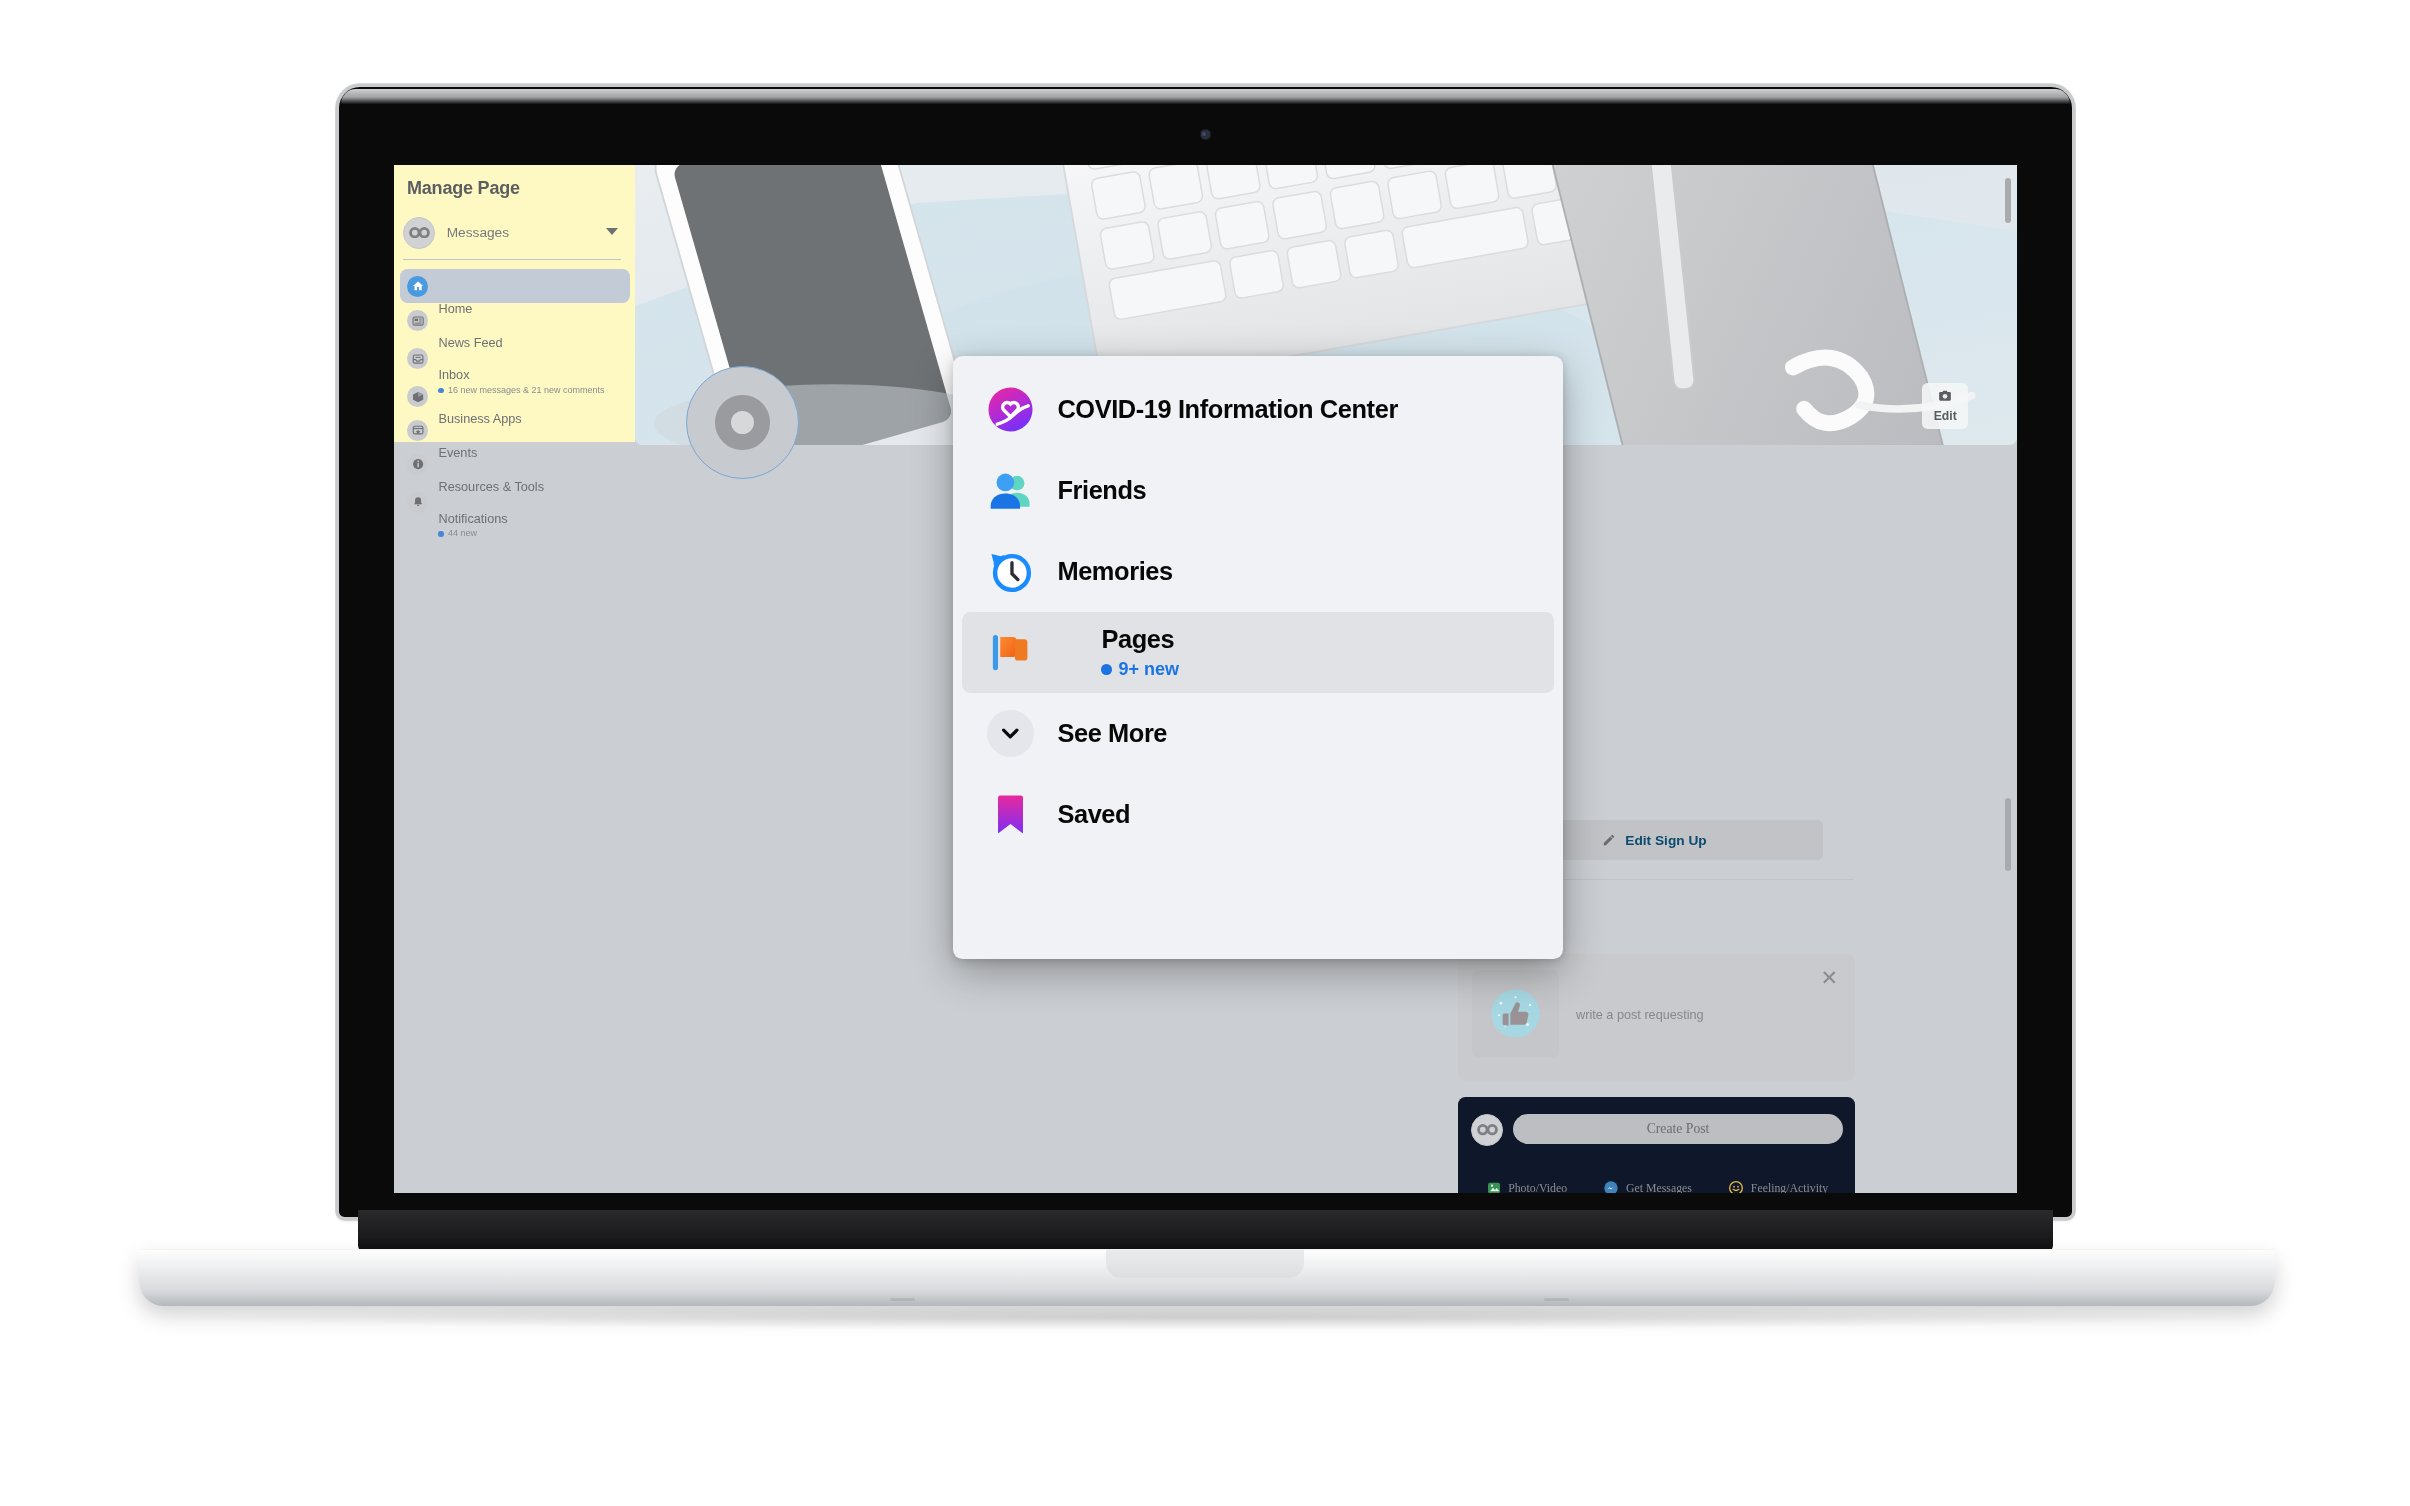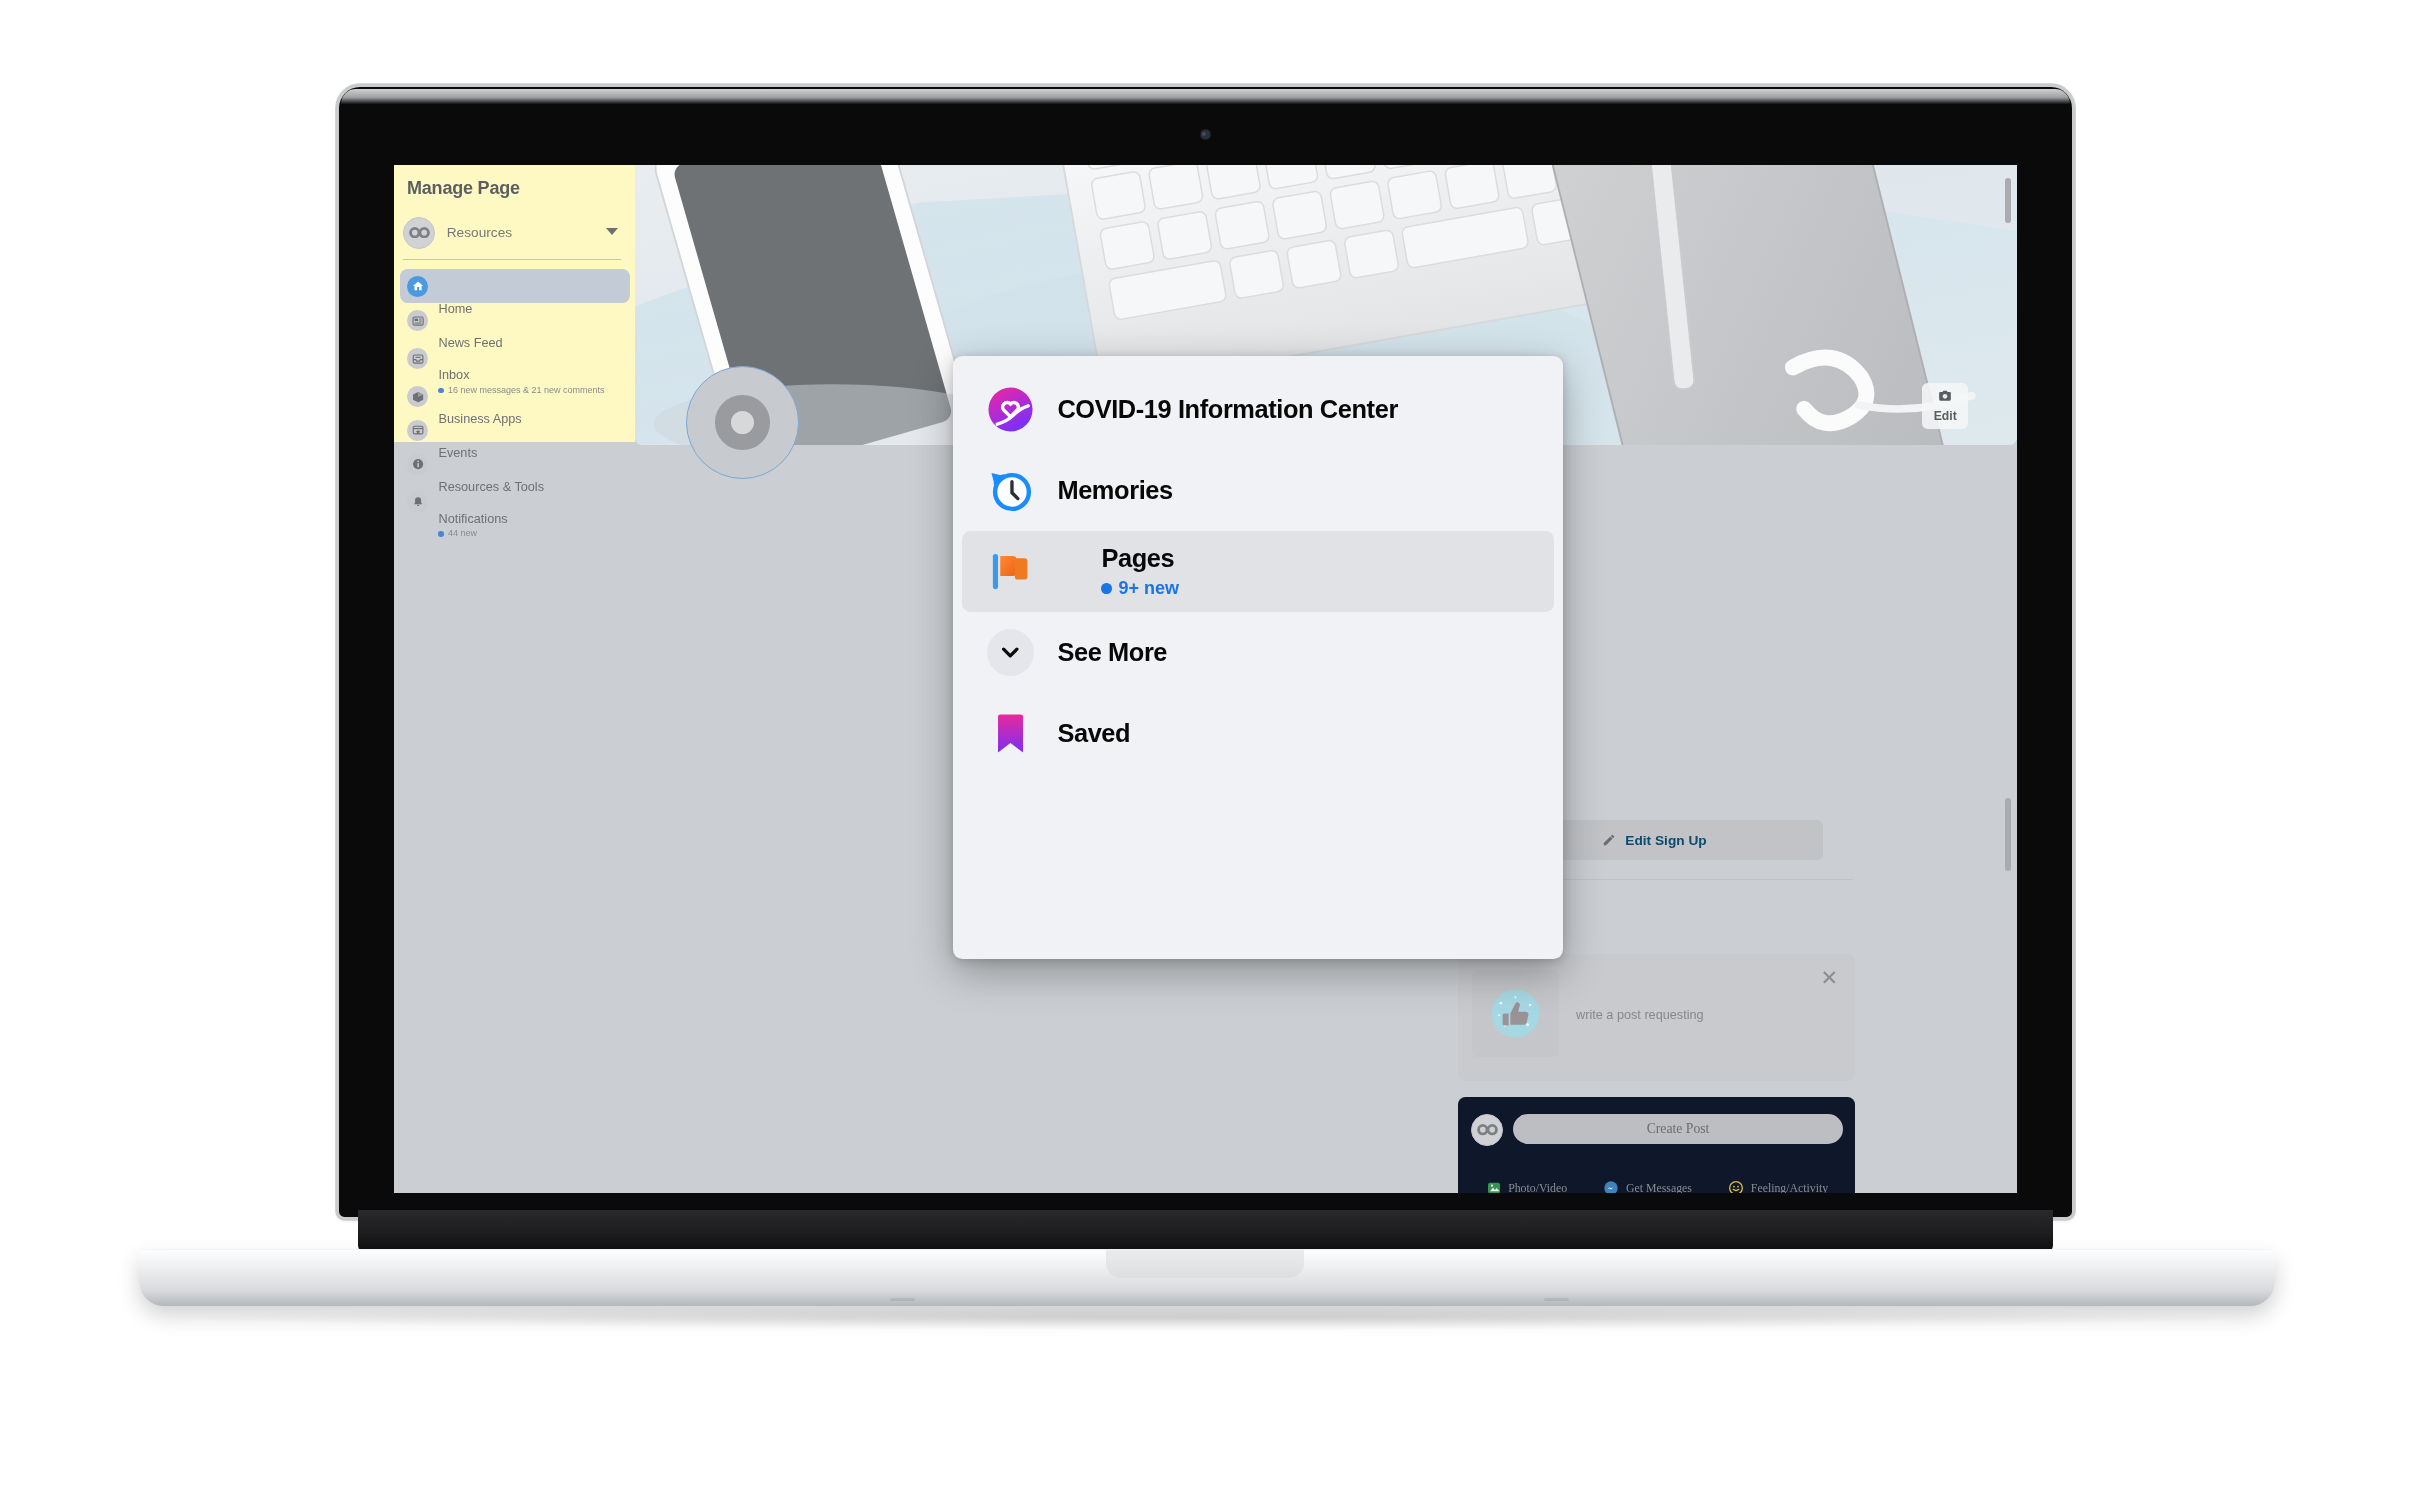--- a/index.html
+++ b/index.html
@@ -442,21 +442,21 @@
       <div class="sidebar">
         <div class="sb-title">Manage Page</div>
 
         <div class="sb-page">
           <div class="sb-avatar">
             <svg width="21" height="11.3" viewBox="0 0 44 24">
               <circle cx="12" cy="12" r="9" fill="none" stroke="#7e8083" stroke-width="6"></circle>
               <circle cx="32" cy="12" r="9" fill="none" stroke="#7e8083" stroke-width="6"></circle>
             </svg>
           </div>
-          <div class="sb-pagename">Resources</div>
+          <div class="sb-pagename">Messages</div>
           <div class="sb-caret"></div>
         </div>
 
         <div class="sb-divider"></div>
 
         <div class="sb-list">
 
           <div class="sb-item active">
             <div class="sb-ico home">
               <svg width="12.2" height="12.2" viewBox="0 0 24 24">
@@ -643,20 +643,33 @@
               <circle cx="32" cy="32" r="30" fill="url(#gcov)"></circle>
               <path fill="none" stroke="#ffffff" stroke-width="4.6" stroke-linecap="round" d="M32 42 L23.5 33.5 a6.2 6.2 0 1 1 8.5 -9 a6.2 6.2 0 1 1 8.5 9 Z"></path>
               <path fill="none" stroke="#ffffff" stroke-width="4.6" stroke-linecap="round" d="M14 52 q 14 -4 24 -14 q 8 -8 18 -11"></path>
             </svg>
           </div>
           <div class="mi-txt">
             <div class="mi-label">COVID-19 Information Center</div>
           </div>
         </div>
 
+        <div class="mi">
+          <div class="mi-ico">
+            <svg width="47" height="47" viewBox="0 0 64 64">
+              <circle cx="41" cy="22" r="10" fill="#5fd6c4"></circle>
+              <path fill="#5fd6c4" d="M41 35 c 11 0 17 7 17 15 v4 H24 v-4 c0 -8 6 -15 17 -15 Z"></path>
+              <circle cx="25" cy="21" r="12" fill="#3ea0f5"></circle>
+              <path fill="#1b74e4" d="M25 36 c 13 0 20 8 20 17 v4 H5 v-4 c0 -9 7 -17 20 -17 Z"></path>
+            </svg>
+          </div>
+          <div class="mi-txt">
+            <div class="mi-label">Friends</div>
+          </div>
+        </div>
 
         <div class="mi">
           <div class="mi-ico">
             <svg width="47" height="47" viewBox="0 0 64 64">
               <circle cx="34" cy="34" r="23" fill="#ffffff" stroke="#1a8cff" stroke-width="6"></circle>
               <path fill="none" stroke="#1a8cff" stroke-width="6" stroke-linecap="round" d="M12 22 a24 24 0 0 1 10 -9"></path>
               <path fill="#1a8cff" d="M6 8 L22 12 L10 23 Z"></path>
               <path fill="none" stroke="#2b2f33" stroke-width="4.6" stroke-linecap="round" d="M34 20 v15 l8 8"></path>
             </svg>
           </div>

